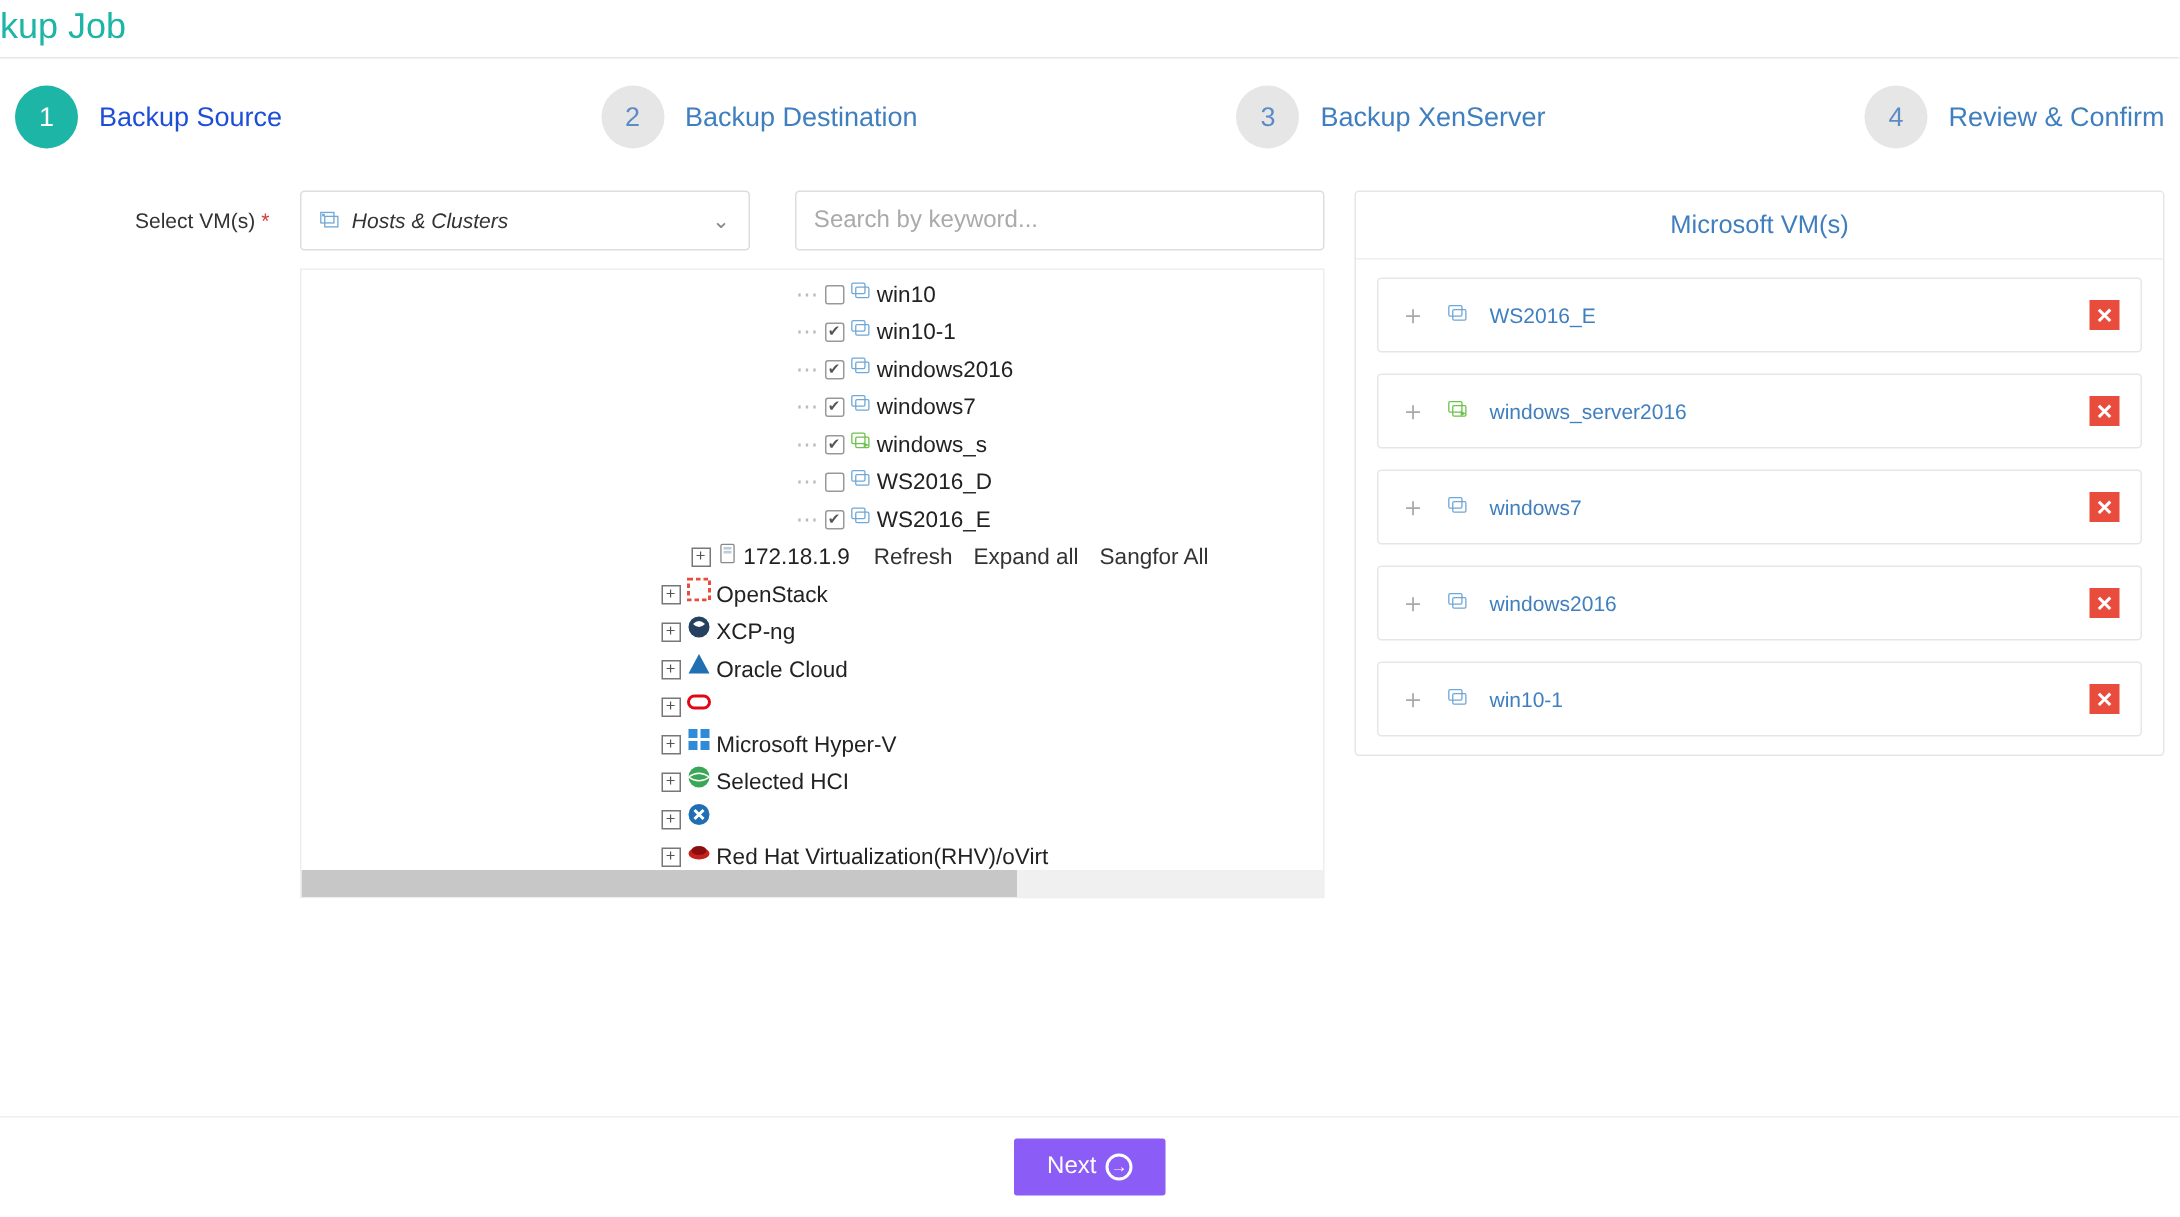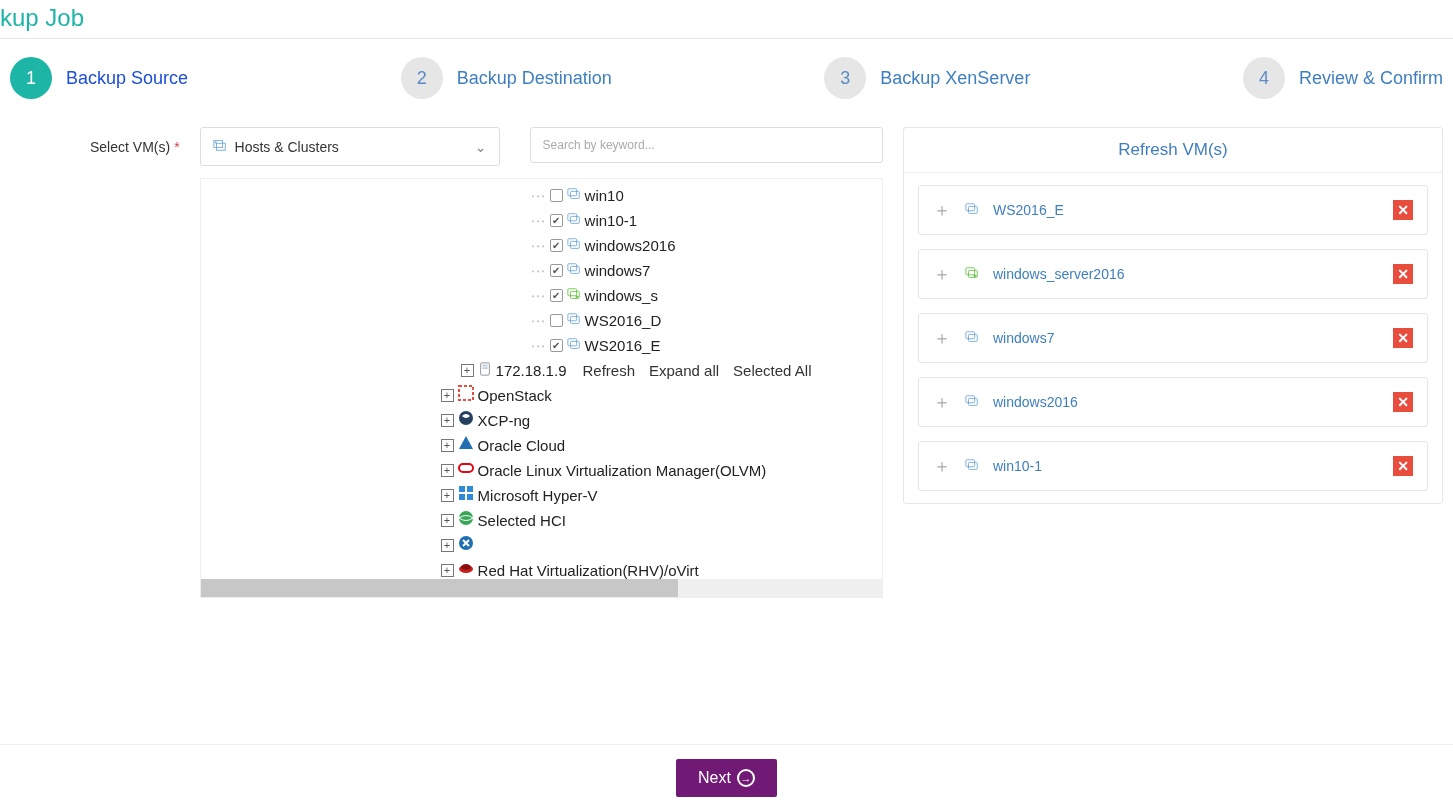--- a/index.html
+++ b/index.html
@@ -19,24 +19,24 @@
 
   .content { display: flex; gap: 20px; padding: 0 10px; align-items: flex-start; }
 
   .left-col { display: flex; gap: 20px; }
   .field-label { padding-top: 12px; white-space: nowrap; padding-left: 80px; }
   .req { color: #d43f3a; margin-left: 4px; }
 
   .middle { flex: 1; display: flex; flex-direction: column; gap: 0; }
   .top-controls { display: flex; gap: 30px; }
   .select-box { flex: 0 0 300px; border: 1px solid #ddd; border-radius: 3px; padding: 10px 12px; display: flex; align-items: center; justify-content: space-between; cursor: pointer; background: #fff; }
-  .select-box .sel-left { display: flex; align-items: center; gap: 8px; }
+  .select-box .sel-left { display: flex; align-items: center; gap: 8px; font-style: italic; }
   .select-box .chev { color: #888; }
   .search-box { flex: 1; }
-  .search-box input { width: 100%; border: 1px solid #ddd; border-radius: 3px; padding: 10px 12px; font-size: 12px; color: #444; }
+  .search-box input { width: 100%; border: 1px solid #ddd; border-radius: 3px; padding: 10px 12px; font-size: 16px; color: #444; }
   .search-box input::placeholder { color: #aaa; }
 
   .tree-wrap { margin-top: 12px; border: 1px solid #eee; height: 420px; overflow: auto; background: #fff; position: relative; }
   .tree { font-size: 15px; line-height: 25px; padding: 4px 0 4px 0; }
   .tree-row { display: flex; align-items: center; gap: 4px; white-space: nowrap; }
   .expander { width: 13px; height: 13px; border: 1px solid #777; display: inline-flex; align-items: center; justify-content: center; font-size: 11px; line-height: 1; cursor: pointer; color: #555; background:#fff; }
   .cb { width: 13px; height: 13px; border: 1px solid #999; display: inline-flex; align-items: center; justify-content: center; font-size: 10px; color: #555; cursor: pointer; background:#fff; border-radius:2px; }
   .cb.checked::after { content: "✔"; }
   .vm-icon { width: 14px; height: 14px; display:inline-block; }
   .node-label { cursor: default; color: #222; }
@@ -53,21 +53,21 @@
   .sel-list { padding: 12px 14px; display: flex; flex-direction: column; gap: 14px; }
   .sel-item { border: 1px solid #e6e6e6; border-radius: 3px; display: flex; align-items: center; padding: 12px 14px; gap: 14px; }
   .plus { color: #aaa; font-size: 18px; cursor: pointer; }
   .sel-name { color: #3f7fbf; flex: 1; }
   .del { width: 20px; height: 20px; background: #e74c3c; color: #fff; display: flex; align-items: center; justify-content: center; cursor: pointer; font-weight: bold; font-size: 14px; }
 
   .scrollbar-fake { position: absolute; right: 0; bottom: 0; left: 0; height: 18px; background: #f0f0f0; }
   .scrollbar-thumb { position: absolute; left: 0; top: 0; bottom: 0; width: 70%; background: #c7c7c7; }
 
   .footer { position: fixed; left:0; right:0; bottom:0; background:#fff; border-top:1px solid #eee; padding: 14px 0; display:flex; justify-content:center; }
-  .next-btn { background:#701a75; color:#fff; border:none; padding: 10px 22px; font-size:16px; cursor:pointer; display:flex; align-items:center; gap:6px; border-radius:2px; }
+  .next-btn { background:#8b5cf6; color:#fff; border:none; padding: 10px 22px; font-size:16px; cursor:pointer; display:flex; align-items:center; gap:6px; border-radius:2px; }
   .next-btn .arrow-circ { width:18px; height:18px; border:2px solid #fff; border-radius:50%; display:inline-flex; align-items:center; justify-content:center; font-size:11px; }
 
   svg { display: block; }
   .prov-icon { width:16px; height:16px; display:inline-block; }
 </style>
 </head>
 <body>
 
 <div class="page-title">kup Job</div>
 <div class="hr"></div>
@@ -185,21 +185,21 @@
             <span class="node-label">WS2016_E</span>
           </div>
           <div class="tree-row indent-host">
             <span class="expander">+</span>
             <span><svg class="vm-icon" viewBox="0 0 16 16">
                 <rect x="3" y="1" width="10" height="14" rx="1" fill="none" stroke="#888"></rect>
                 <rect x="5" y="3" width="6" height="2" fill="#bcd"></rect>
                 <rect x="5" y="6" width="6" height="2" fill="#bcd"></rect>
               </svg></span>
             <span class="node-label">172.18.1.9</span>
-            <span class="actions-inline"><span>Refresh</span><span>Expand all</span><span>Selected All</span></span>
+            <span class="actions-inline"><span>Refresh</span><span>Expand all</span><span>Sangfor All</span></span>
           </div>
           <div class="tree-row indent-prov">
             <span class="expander">+</span>
             <span><svg class="prov-icon" viewBox="0 0 16 16">
                 <rect x="1" y="1" width="14" height="14" fill="none" stroke="#e74c3c" stroke-width="2" stroke-dasharray="3 2"></rect>
               </svg></span>
             <span class="node-label">OpenStack</span>
           </div>
           <div class="tree-row indent-prov">
             <span class="expander">+</span>
@@ -214,21 +214,20 @@
             <span><svg class="prov-icon" viewBox="0 0 16 16">
                 <polygon points="8,1 15,14 1,14" fill="#1f6fb2"></polygon>
               </svg></span>
             <span class="node-label">Oracle Cloud</span>
           </div>
           <div class="tree-row indent-prov">
             <span class="expander">+</span>
             <span><svg class="prov-icon" viewBox="0 0 16 16">
                 <rect x="1" y="4" width="14" height="8" rx="4" fill="none" stroke="#e30613" stroke-width="2"></rect>
               </svg></span>
-            <span class="node-label">Oracle Linux Virtualization Manager(OLVM)</span>
           </div>
           <div class="tree-row indent-prov">
             <span class="expander">+</span>
             <span><svg class="prov-icon" viewBox="0 0 16 16">
                 <rect x="1" y="1" width="6" height="6" fill="#2f8ad8"></rect>
                 <rect x="9" y="1" width="6" height="6" fill="#2f8ad8"></rect>
                 <rect x="1" y="9" width="6" height="6" fill="#2f8ad8"></rect>
                 <rect x="9" y="9" width="6" height="6" fill="#2f8ad8"></rect>
               </svg></span>
             <span class="node-label">Microsoft Hyper-V</span>
@@ -258,21 +257,21 @@
             <span class="node-label">Red Hat Virtualization(RHV)/oVirt</span>
           </div>
         </div>
       <div class="scrollbar-fake">
         <div class="scrollbar-thumb"></div>
       </div>
     </div>
   </div>
 
   <div class="right-col">
-    <div class="right-title">Refresh VM(s)</div>
+    <div class="right-title">Microsoft VM(s)</div>
     <div class="sel-list" id="sel-list">
         <div class="sel-item">
           <span class="plus">＋</span>
           <span><svg class="vm-icon" viewBox="0 0 16 16">
               <rect x="1" y="2" width="10" height="8" rx="1" fill="none" stroke="#6fa8d8"></rect>
               <rect x="4" y="5" width="10" height="8" rx="1" fill="none" stroke="#6fa8d8"></rect>
             </svg></span>
           <span class="sel-name">WS2016_E</span>
           <span class="del">✕</span>
         </div>

